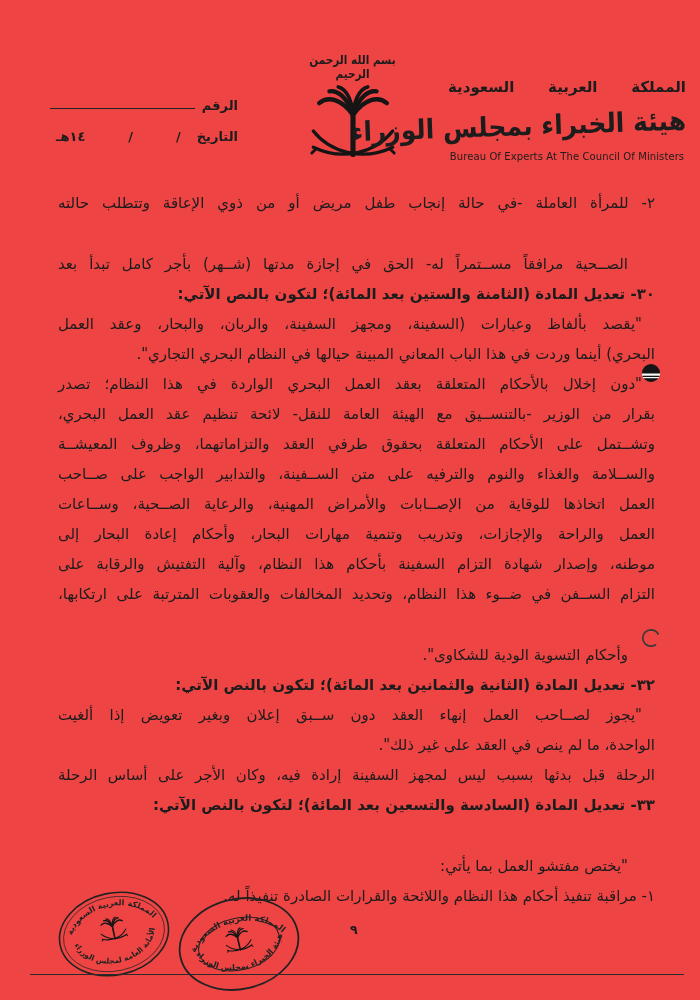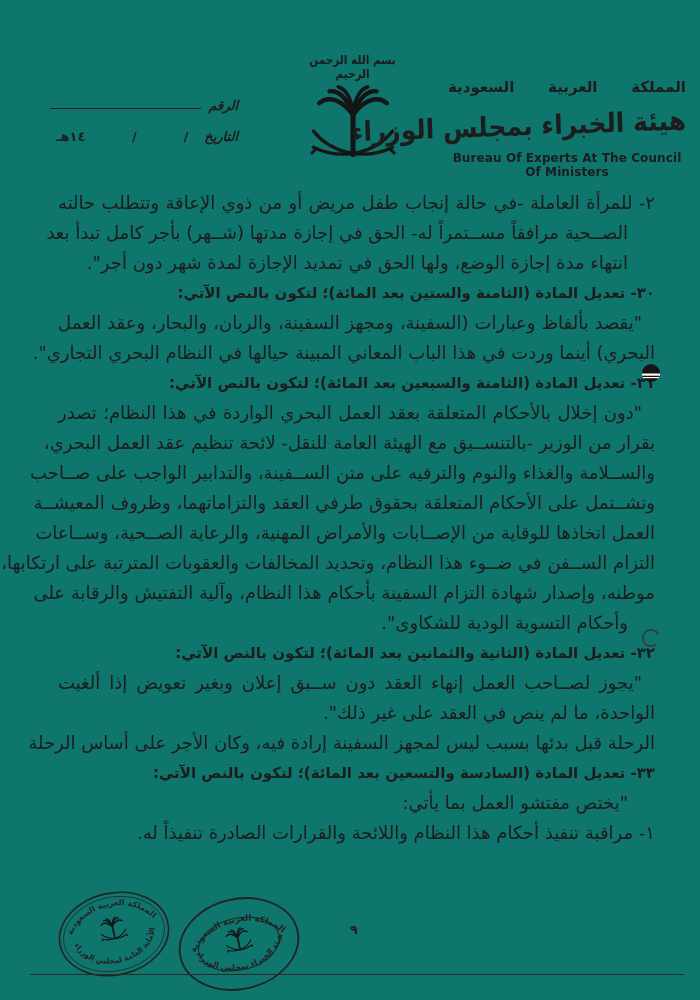--- a/index.html
+++ b/index.html
@@ -1,42 +1,42 @@
 <!DOCTYPE html>
 <html><head>
 <meta charset="utf-8">
 <style>
   html,body{margin:0;padding:0;background:#e8e8e4;}
-  .page{position:relative;width:700px;height:1000px;background:#0f766e;overflow:hidden;
+  .page{position:relative;width:700px;height:1000px;background:#ef4444;overflow:hidden;
         font-family:"DejaVu Sans",sans-serif;color:#1c1c1c;margin:0 auto;}
 
   
   .bismillah{position:absolute;left:295px;top:54px;width:115px;text-align:center;
              font-size:10.5px;font-weight:bold;direction:rtl;transform:scaleY(1.15);}
   .emblem-main{position:absolute;left:303px;top:84px;width:100px;height:97px;}
   .org-block{position:absolute;top:78px;right:14px;width:238px;text-align:center;}
   .kingdom-title{direction:rtl;font-size:15px;font-weight:bold;
                  text-align:justify;text-align-last:justify;white-space:nowrap;height:22px;}
   .bureau-callig{direction:rtl;font-size:25px;font-weight:bold;line-height:50px;height:50px;
                  white-space:nowrap;transform:rotate(-2deg) scaleY(1.08);}
-  .bureau-en{font-size:12px;font-weight:bold;letter-spacing:.1px;margin-top:1px;}
+  .bureau-en{font-size:10px;font-weight:normal;letter-spacing:.1px;margin-top:1px;}
 
   .fields{position:absolute;left:50px;top:84px;width:188px;direction:rtl;}
   .frow{display:flex;align-items:flex-end;height:31px;font-size:13px;font-weight:bold;}
-  .flabel{white-space:nowrap;padding-bottom:2px;font-style:italic;}
+  .flabel{white-space:nowrap;padding-bottom:2px;}
   .fline{flex:1;border-bottom:1.4px solid #222;margin:0 7px 6px 0;}
   .fdate{flex:1;display:flex;justify-content:space-between;padding:0 16px 2px 6px;font-weight:bold;}
 
   
   .doc-body{position:absolute;top:188px;right:45px;left:58px;direction:rtl;}
-  .bline{height:30px;line-height:30px;font-size:18px;white-space:nowrap;text-align:right;}
+  .bline{height:30px;line-height:30px;font-size:15px;white-space:nowrap;text-align:right;}
   .bline.f{text-align:justify;text-align-last:justify;}
   .bline.b{font-weight:bold;font-size:15px;}
   .bline.i1{padding-right:13px;}
-  .bline.i2{padding-right:27px;}
+  .bline.i2{padding-right:27px;margin-top:31px;}
 
   
   .punch1{position:absolute;left:640px;top:362px;}
   .punch2{position:absolute;left:640px;top:627px;}
 
   
   .stamp{position:absolute;}
   .stamp1{left:56px;top:890px;width:116px;height:88px;transform:rotate(-12deg);}
   .stamp2{left:176px;top:896px;width:126px;height:96px;transform:rotate(-13deg);}
   .page-number{position:absolute;left:350px;top:922px;font-size:12.5px;font-weight:bold;}
@@ -90,32 +90,31 @@
         <span>/</span>
         <span>/</span>
         <span>١٤هـ</span>
       </span>
     </div>
   </div>
 
   <div class="doc-body">
       <div class="bline f">٢- للمرأة العاملة -في حالة إنجاب طفل مريض أو من ذوي الإعاقة وتتطلب حالته</div>
       <div class="bline f i2">الصــحية مرافقاً مســتمراً له- الحق في إجازة مدتها (شــهر) بأجر كامل تبدأ بعد</div>
-      <div class="bline i2">انتهاء مدة إجازة الوضع، ولها الحق في تمديد الإجازة لمدة شهر دون أجر".</div>
       <div class="bline b">٣٠- تعديل المادة (الثامنة والستين بعد المائة)؛ لتكون بالنص الآتي:</div>
       <div class="bline f i1">"يقصد بألفاظ وعبارات (السفينة، ومجهز السفينة، والربان، والبحار، وعقد العمل</div>
       <div class="bline">البحري) أينما وردت في هذا الباب المعاني المبينة حيالها في النظام البحري التجاري".</div>
-      <div class="bline b">٣١- تعديل المادة (الثامنة والسبعين بعد المائة)؛ لتكون بالنص الآتي:</div>
       <div class="bline f i1">"دون إخلال بالأحكام المتعلقة بعقد العمل البحري الواردة في هذا النظام؛ تصدر</div>
       <div class="bline f">بقرار من الوزير -بالتنســيق مع الهيئة العامة للنقل- لائحة تنظيم عقد العمل البحري،</div>
+      <div class="bline f">وتشــتمل على الأحكام المتعلقة بحقوق طرفي العقد والتزاماتهما، وظروف المعيشــة</div>
       <div class="bline f">والســلامة والغذاء والنوم والترفيه على متن الســفينة، والتدابير الواجب على صــاحب</div>
-      <div class="bline f">وتشــتمل على الأحكام المتعلقة بحقوق طرفي العقد والتزاماتهما، وظروف المعيشــة</div>
       <div class="bline f">العمل اتخاذها للوقاية من الإصــابات والأمراض المهنية، والرعاية الصــحية، وســاعات</div>
+      <div class="bline f">العمل والراحة والإجازات، وتدريب وتنمية مهارات البحار، وأحكام إعادة البحار إلى</div>
+      <div class="bline f">موطنه، وإصدار شهادة التزام السفينة بأحكام هذا النظام، وآلية التفتيش والرقابة على</div>
       <div class="bline f">التزام الســفن في ضــوء هذا النظام، وتحديد المخالفات والعقوبات المترتبة على ارتكابها،</div>
-      <div class="bline f">موطنه، وإصدار شهادة التزام السفينة بأحكام هذا النظام، وآلية التفتيش والرقابة على</div>
       <div class="bline i2">وأحكام التسوية الودية للشكاوى".</div>
       <div class="bline b">٣٢- تعديل المادة (الثانية والثمانين بعد المائة)؛ لتكون بالنص الآتي:</div>
       <div class="bline f i1">"يجوز لصــاحب العمل إنهاء العقد دون ســبق إعلان وبغير تعويض إذا ألغيت</div>
       <div class="bline">الواحدة، ما لم ينص في العقد على غير ذلك".</div>
       <div class="bline f">الرحلة قبل بدئها بسبب ليس لمجهز السفينة إرادة فيه، وكان الأجر على أساس الرحلة</div>
       <div class="bline b">٣٣- تعديل المادة (السادسة والتسعين بعد المائة)؛ لتكون بالنص الآتي:</div>
       <div class="bline i2">"يختص مفتشو العمل بما يأتي:</div>
       <div class="bline">١- مراقبة تنفيذ أحكام هذا النظام واللائحة والقرارات الصادرة تنفيذاً له.</div>
     </div>
 

